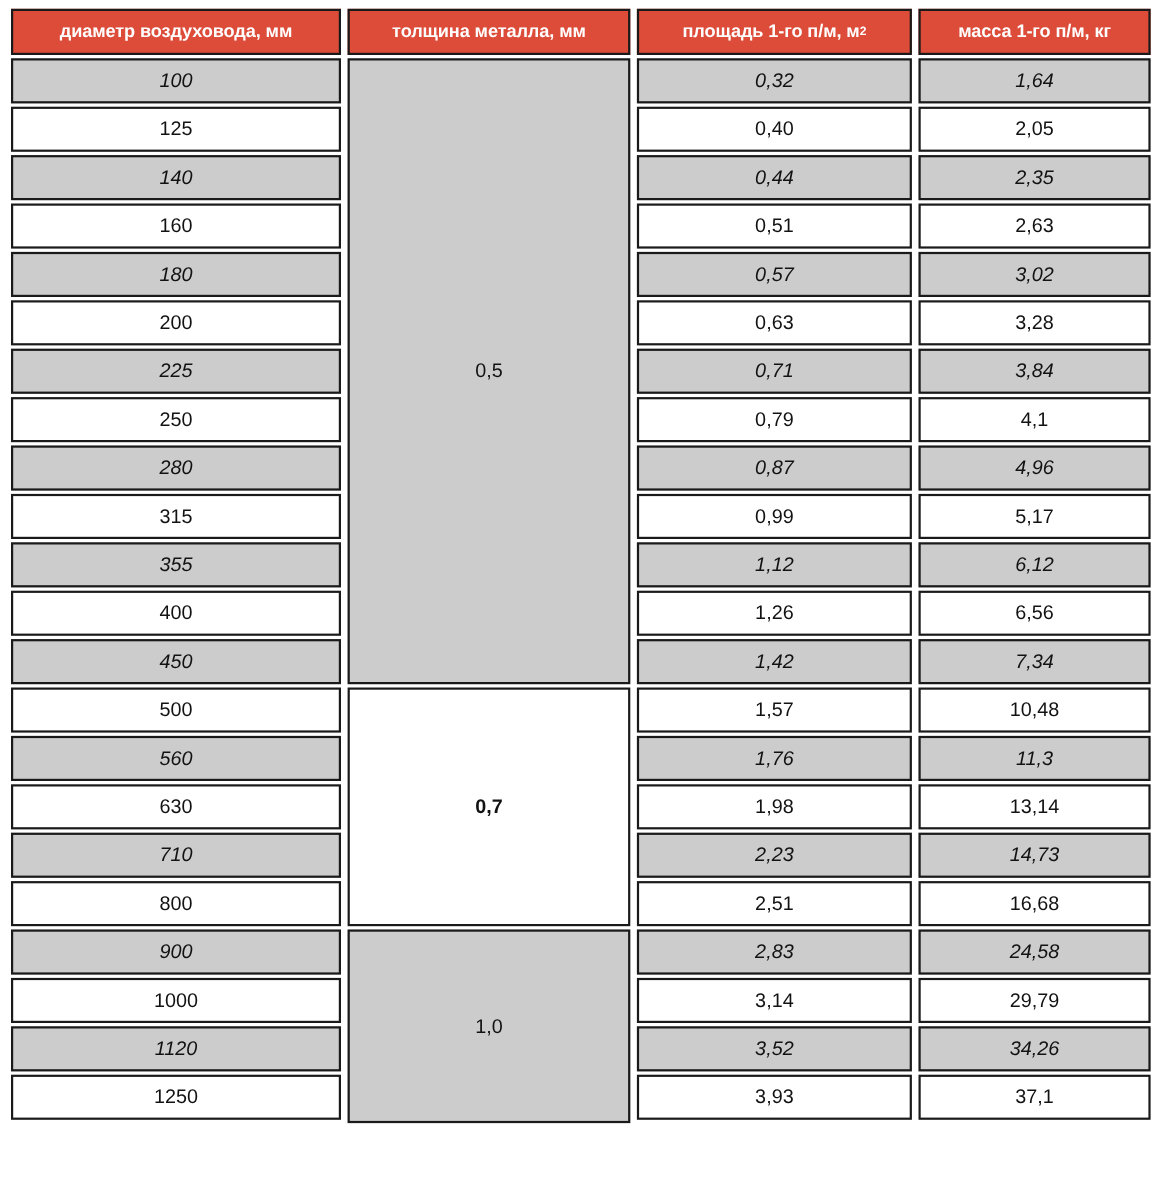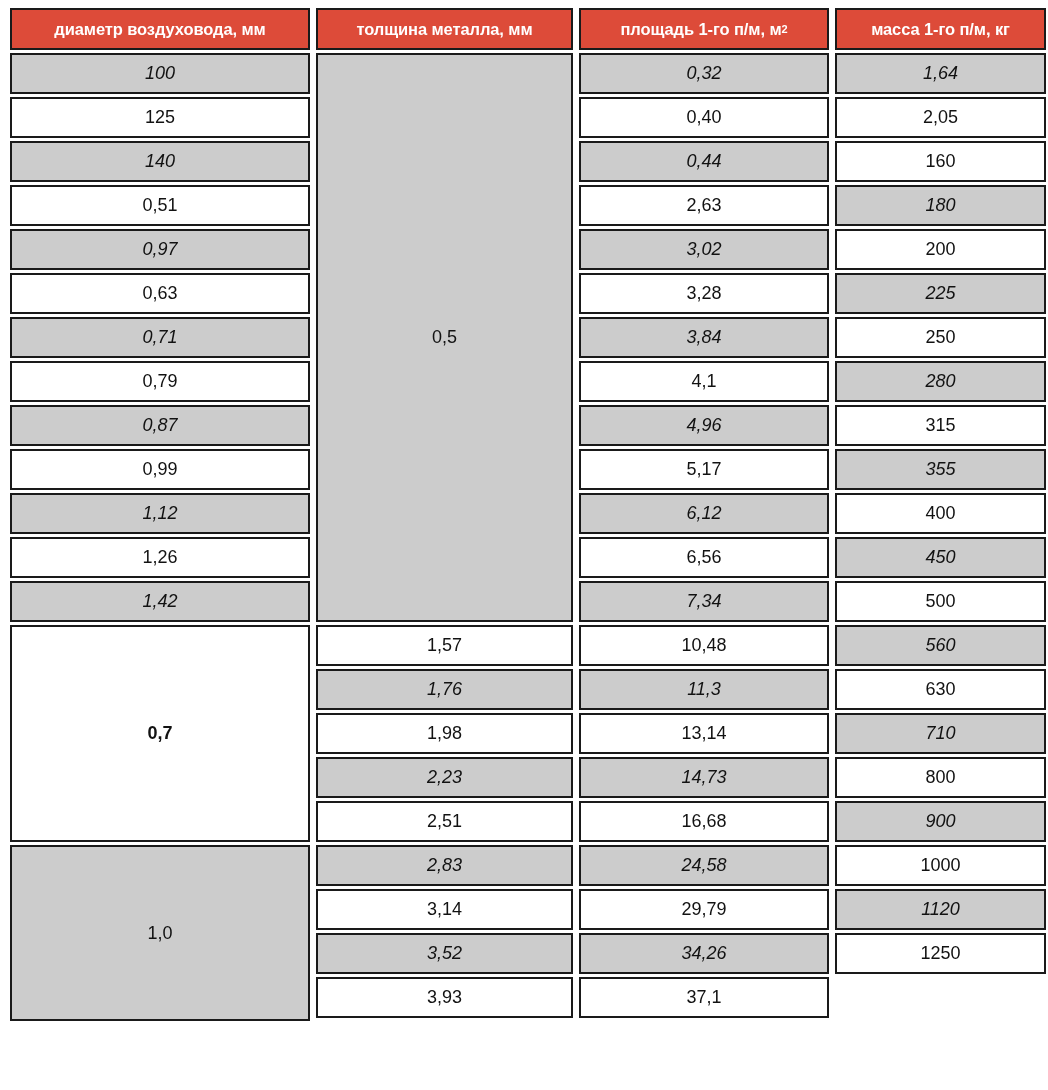--- a/index.html
+++ b/index.html
@@ -104,25 +104,26 @@
       </div>
       <div class="cell shaded">100</div>
       <div class="merged shaded" style="grid-row: span 13;">0,5</div>
       <div class="cell shaded">0,32</div>
       <div class="cell shaded">1,64</div>
       <div class="cell">125</div>
       <div class="cell">0,40</div>
       <div class="cell">2,05</div>
       <div class="cell shaded">140</div>
       <div class="cell shaded">0,44</div>
+      <div class="cell shaded">2,35</div>
       <div class="cell">160</div>
       <div class="cell">0,51</div>
       <div class="cell">2,63</div>
       <div class="cell shaded">180</div>
-      <div class="cell shaded">0,97</div>
+      <div class="cell shaded">0,57</div>
       <div class="cell shaded">3,02</div>
       <div class="cell">200</div>
       <div class="cell">0,63</div>
       <div class="cell">3,28</div>
       <div class="cell shaded">225</div>
       <div class="cell shaded">0,71</div>
       <div class="cell shaded">3,84</div>
       <div class="cell">250</div>
       <div class="cell">0,79</div>
       <div class="cell">4,1</div>

